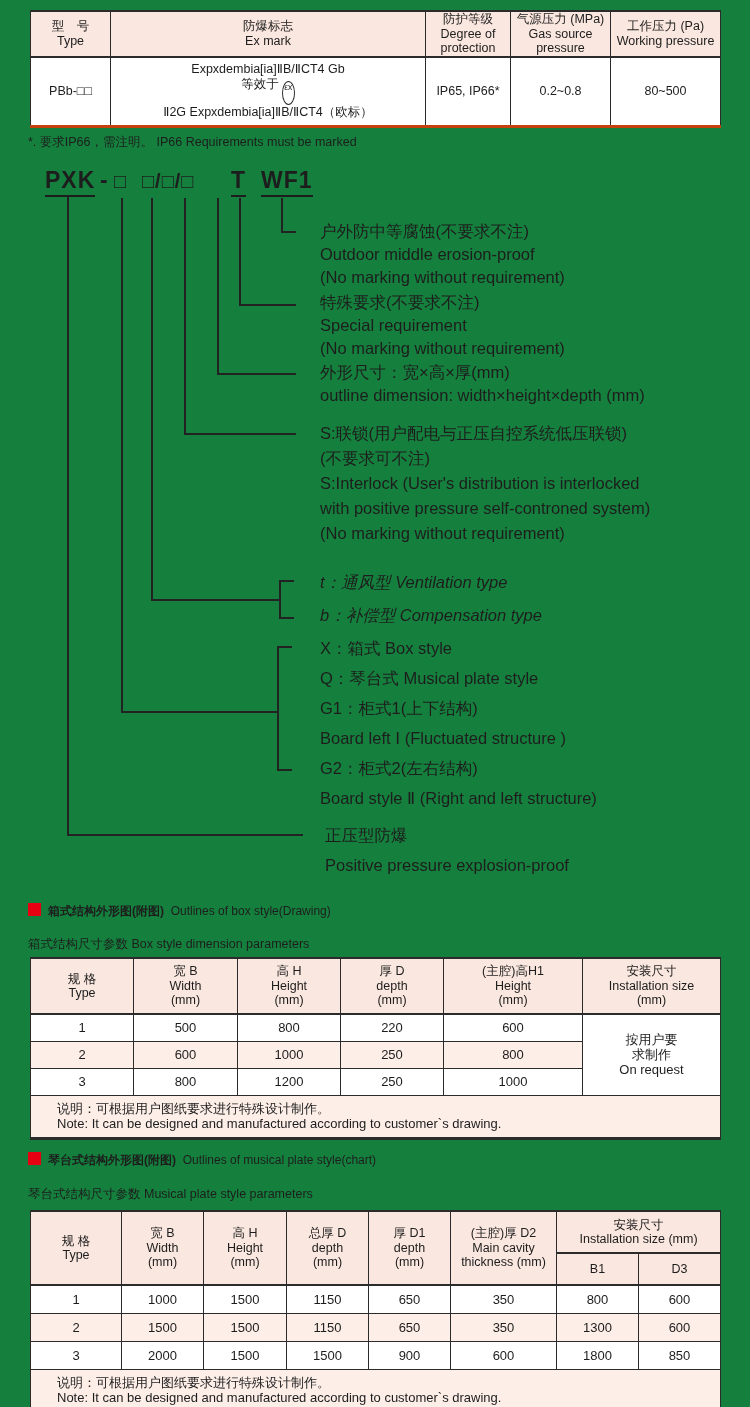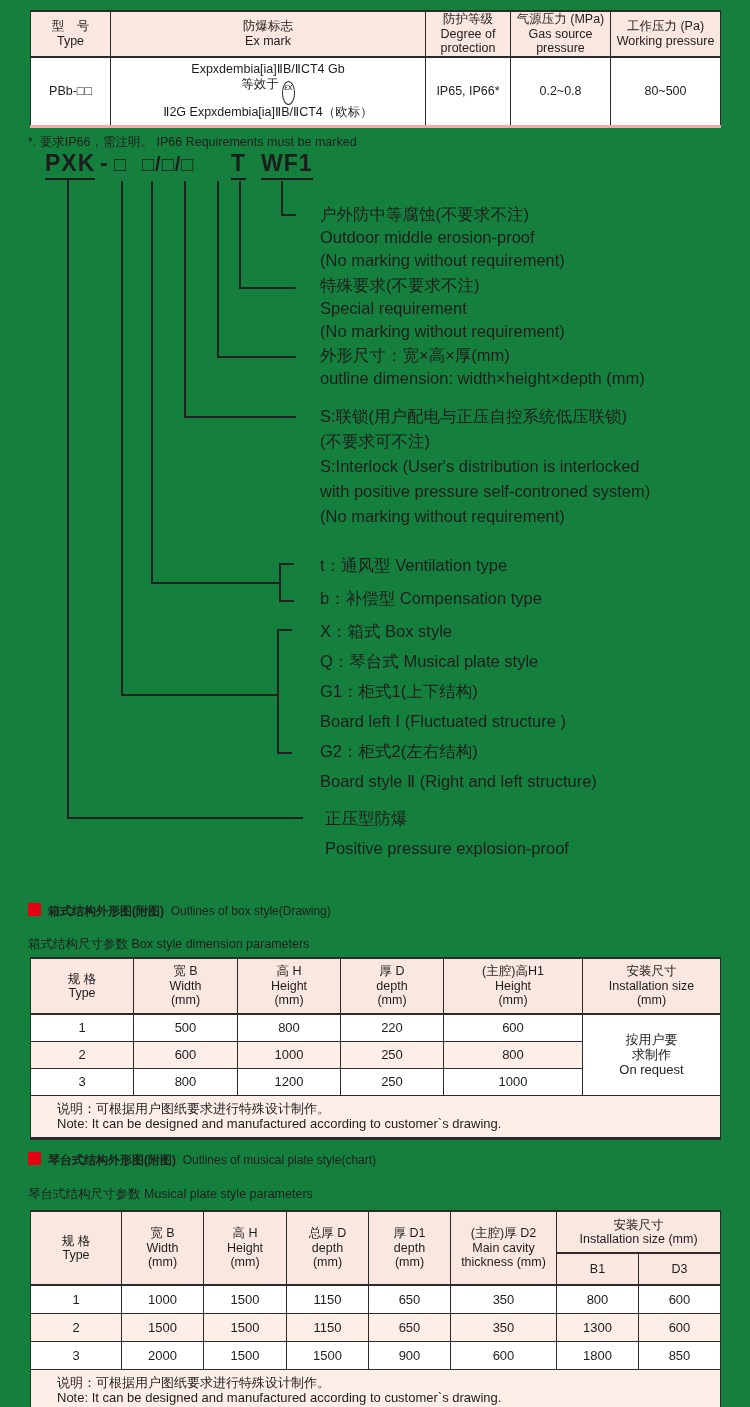--- a/index.html
+++ b/index.html
@@ -6,35 +6,35 @@
   html,body { background:#ffffff; }
   .page {
     position:relative; width:750px; height:1407px; background:#15803d;
     font-family:"Liberation Sans", sans-serif; color:#1d1d1d; overflow:hidden;
   }
   
   table { border-collapse:collapse; table-layout:fixed; }
   .spec-table { position:absolute; left:30px; top:10px; width:690px; }
   .spec-table th, .spec-table td { border:1px solid #2b2b2b; text-align:center; vertical-align:middle; }
   .spec-table thead th { background:#fae7df; font-weight:normal; font-size:12.5px; line-height:14.5px; height:45px; border-top:2px solid #2b2b2b; border-bottom:2px solid #2b2b2b; }
-  .spec-table tbody td { height:70px; font-size:12.5px; line-height:15px; border-bottom:3px solid #fca5a5; background:#fff; }
+  .spec-table tbody td { height:70px; font-size:12.5px; line-height:15px; border-bottom:3px solid #c2410c; background:#fff; }
   .hl { display:block; }
   .ex-symbol { display:inline-block; width:13px; height:24px; border:1px solid #2b2b2b; border-radius:50%; font-size:8.5px; line-height:11px; text-align:center; vertical-align:-2px; margin-left:3px; }
   .footnote { position:absolute; left:28px; top:134px; font-size:12.5px; }
   
-  .diagram { position:absolute; left:0; top:148px; width:694px; height:722px; }
+  .diagram { position:absolute; left:0; top:165px; width:694px; height:722px; }
   .diagram svg { position:absolute; left:0; top:0; }
   .model-seg { position:absolute; top:2px; font-size:23px; font-weight:bold; letter-spacing:1px; white-space:nowrap; }
   .model-seg.u { border-bottom:2px solid #1d1d1d; padding-bottom:1px; }
   .model-boxes { font-size:20px; font-weight:bold; }
   .dlabel { position:absolute; left:300px; white-space:nowrap; font-size:16.5px;margin-left:20px; }
   .dlabel div { line-height:23px; }
   .dlabel.lh25 div { line-height:25px; }
   .dlabel.lh30 div { line-height:30px; }
-  .dlabel.lh33 div { line-height:33px; }
+  .dlabel.lh33 div { line-height:33px;font-style:italic; }
   
   .sec-title { position:absolute; left:28px; font-size:12px; white-space:nowrap; }
   .red-sq { display:inline-block; width:13px; height:13px; background:#e60012; margin-right:7px; vertical-align:-1px; }
   .sec-title .zh { font-weight:bold; }
   .sec-sub { position:absolute; left:28px; font-size:12.5px; white-space:nowrap; }
   
   .ptable { position:absolute; left:30px; width:690px; }
   .ptable th, .ptable td { border:1px solid #2b2b2b; text-align:center; vertical-align:middle; font-weight:normal; }
   .ptable thead th { background:#fae7df; font-size:12.5px; line-height:14.5px; border-top:2px solid #2b2b2b; border-bottom:2px solid #2b2b2b; }
   .box-table thead th { height:56px; }

